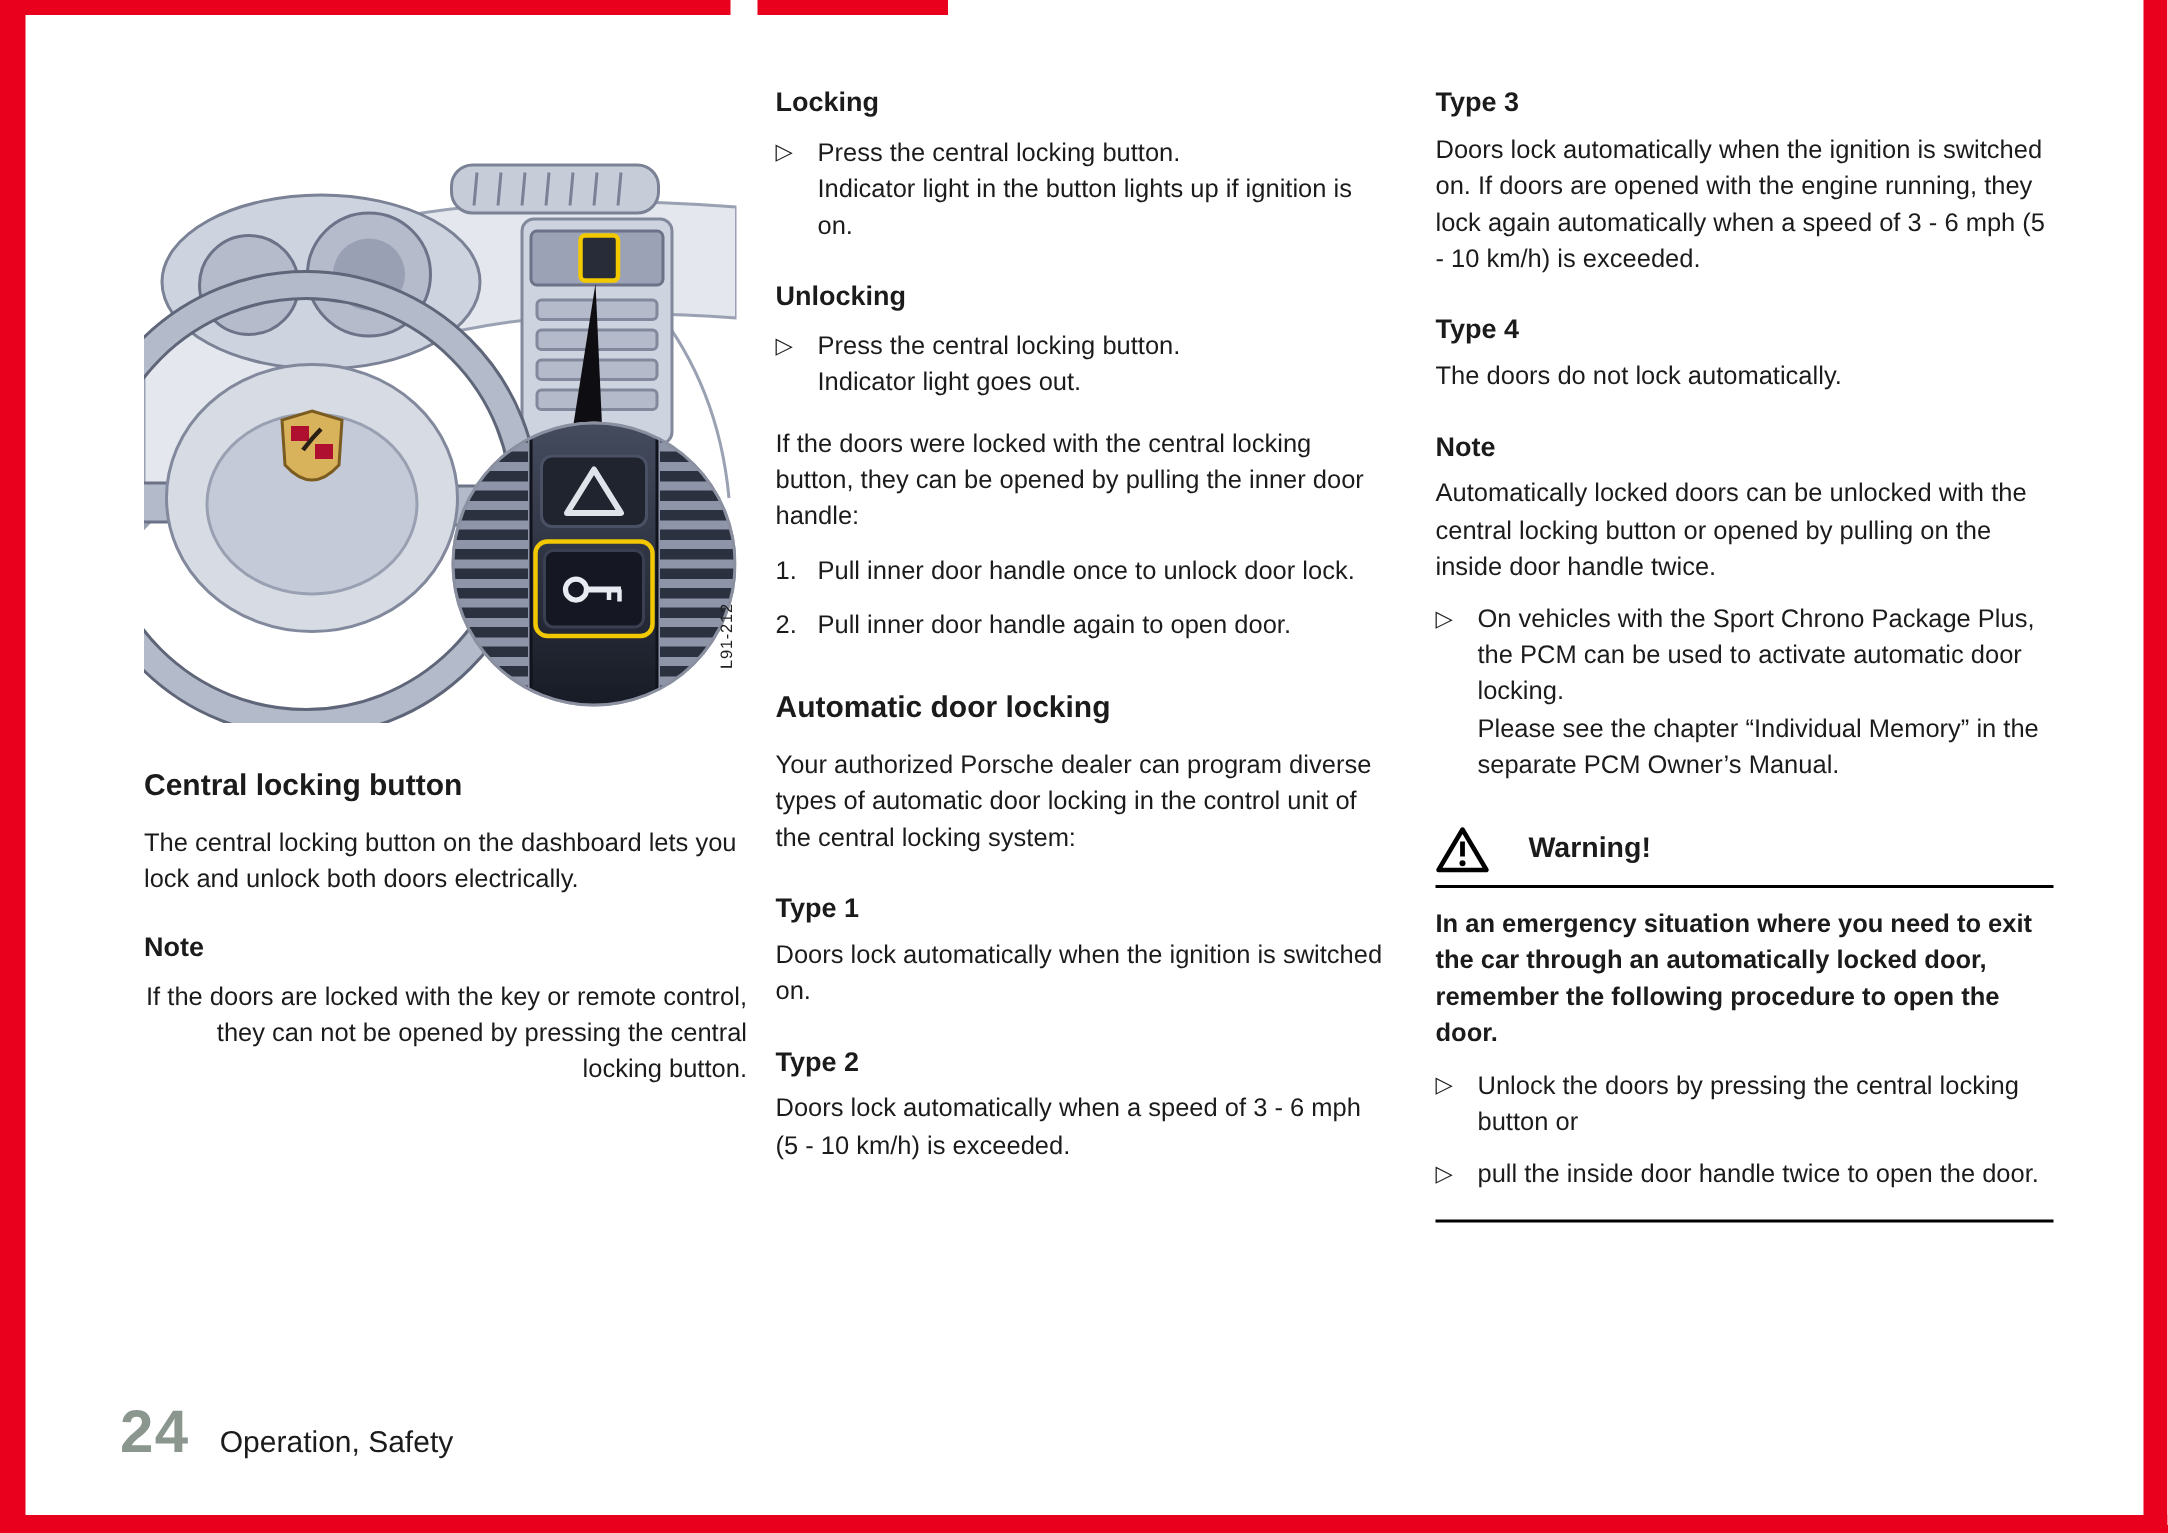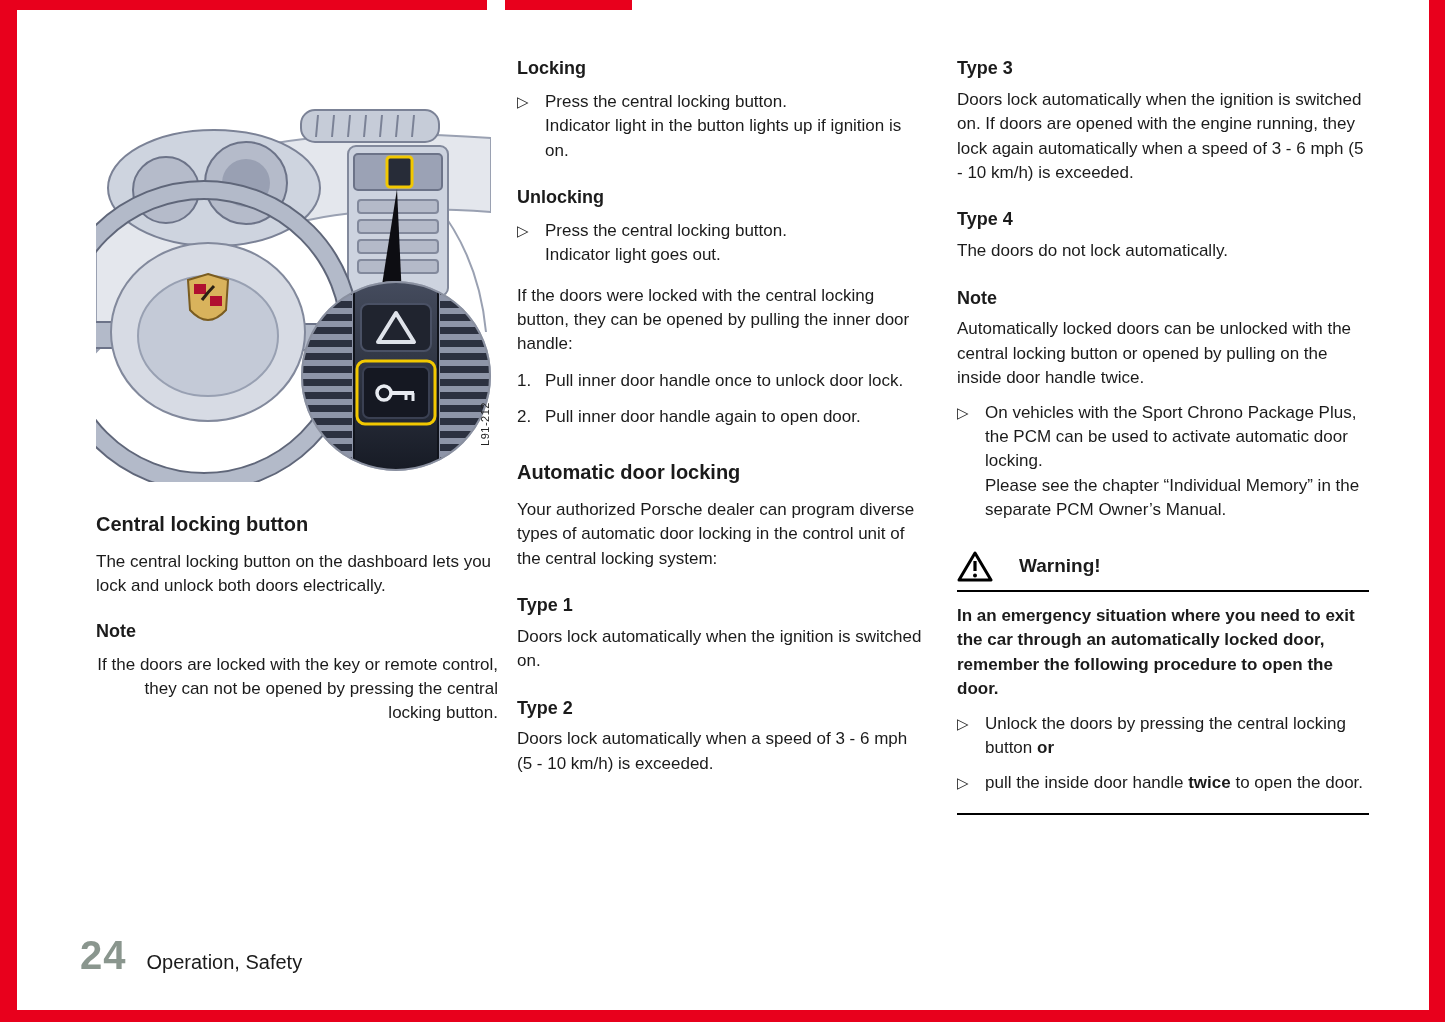--- a/index.html
+++ b/index.html
@@ -54,21 +54,21 @@
 
   
   .warning { margin-top:28px; }
   .warning-head {
     display:flex; align-items:center; gap:26px;
     border-bottom:2px solid #000; padding-bottom:8px;
   }
   .warning-head .h-small { font-size:19px; }
   .warn-lead { font-weight:bold; margin-top:12px; }
   .warning-end { border-top:2px solid #000; margin-top:18px; height:0; }
-  .bold { font-weight:bold; }
+  .bold { font-weight:normal; }
 
   
   .footer { position:absolute; left:80px; top:933px; display:flex; align-items:baseline; z-index:7; }
   .page-num { font-size:40px; font-weight:bold; color:#8a968e; letter-spacing:1px; }
   .footer-label { font-size:20px; color:#1b1b1b; margin-left:20px; }
 </style>
 </head>
 <body>
 
 <div class="edge-v edge-left"></div>

